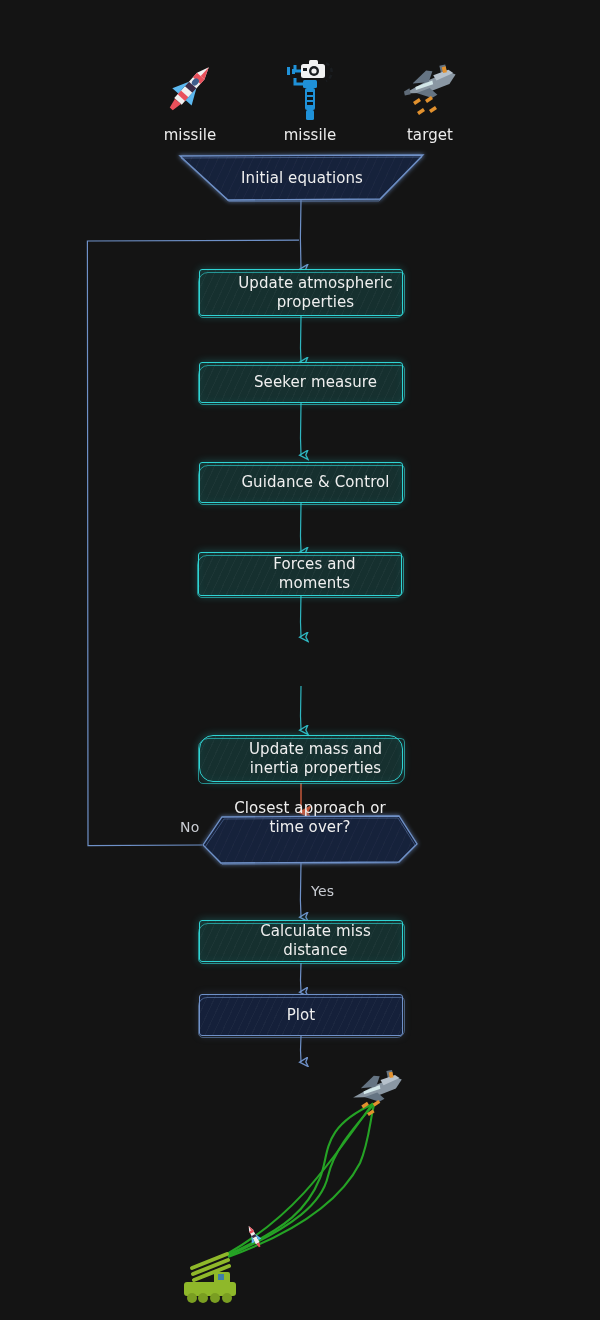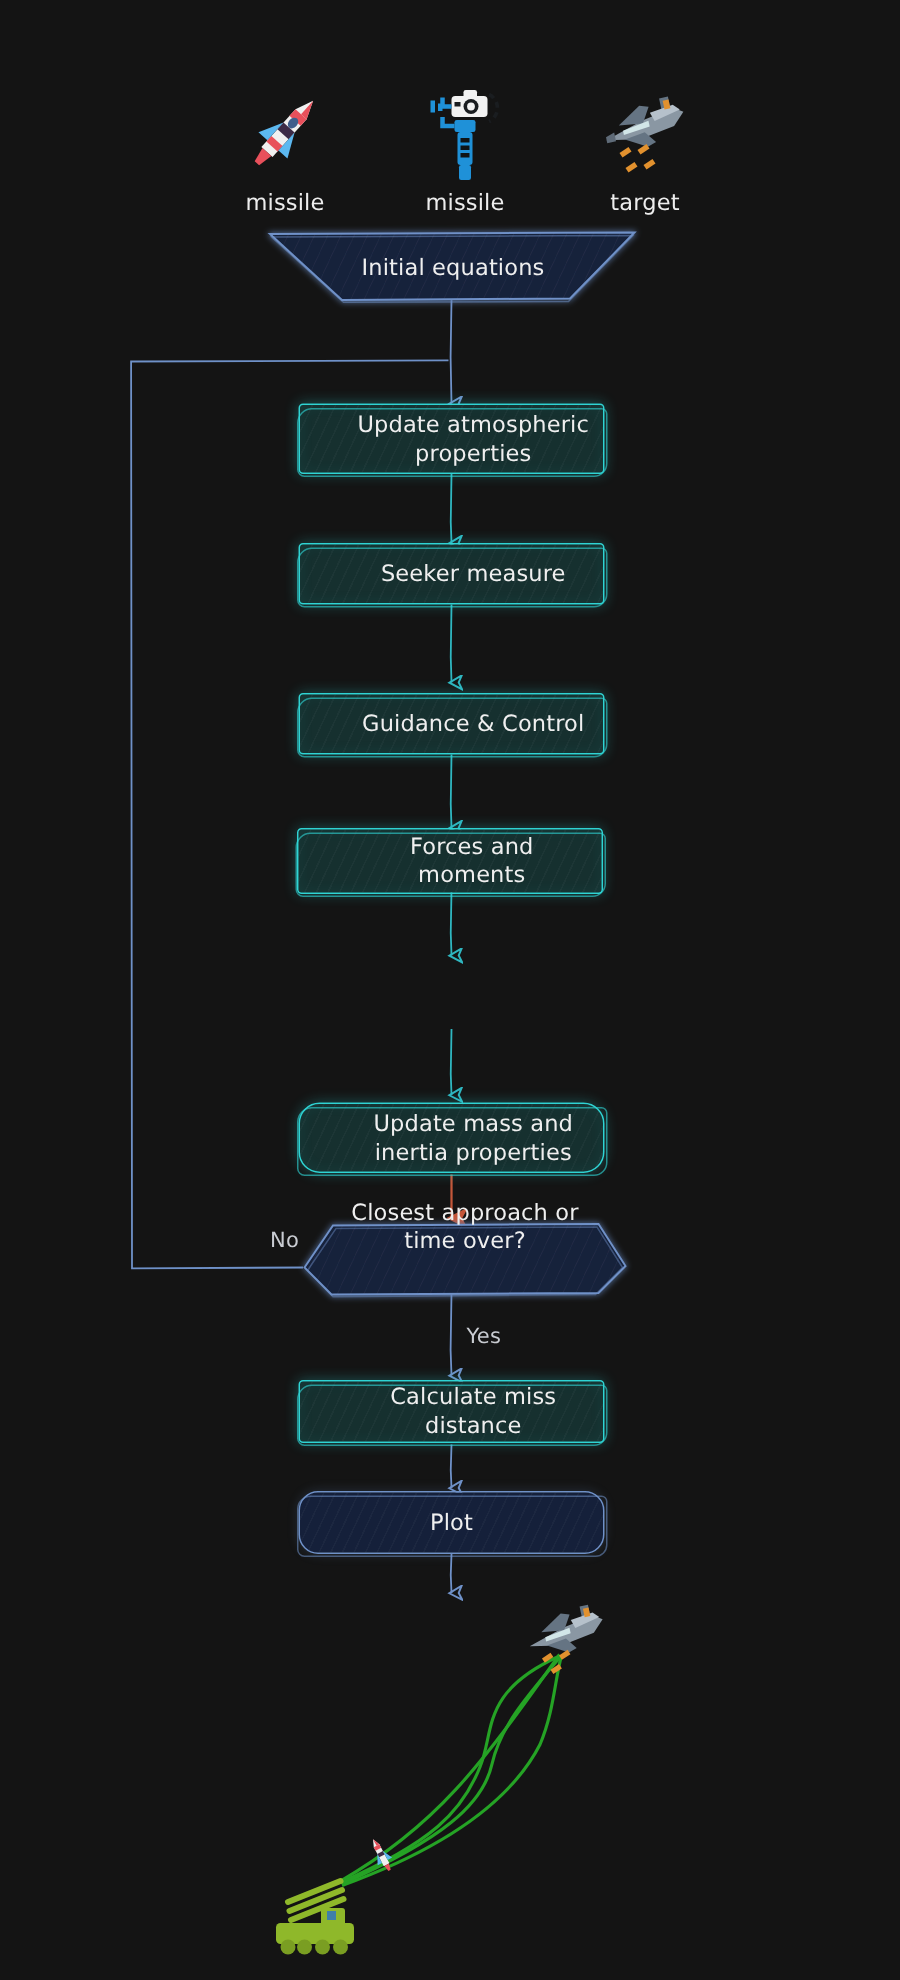--- a/index.html
+++ b/index.html
@@ -90,21 +90,21 @@
     position: absolute;
     left: -2.5px; right: -2.5px; top: 1.5px; bottom: -2.5px;
     border: 1px solid rgba(47,212,212,0.62);
     border-radius: 10px 4px 9px 5px;
     pointer-events: none;
     z-index: 2;
   }
 
   .blue {
     border: 1.3px solid #6f91c8;
-    border-radius: 13px;
+    border-radius: 3px;
     background:
       repeating-linear-gradient(115deg,
         rgba(255,255,255,0.032) 0px,
         rgba(255,255,255,0.032) 1px,
         rgba(0,0,0,0) 1px,
         rgba(0,0,0,0) 7px),
       linear-gradient(#15203a, #15203a);
     box-shadow: 0 0 8px rgba(111,145,200,0.22);
   }
   .blue::after {

